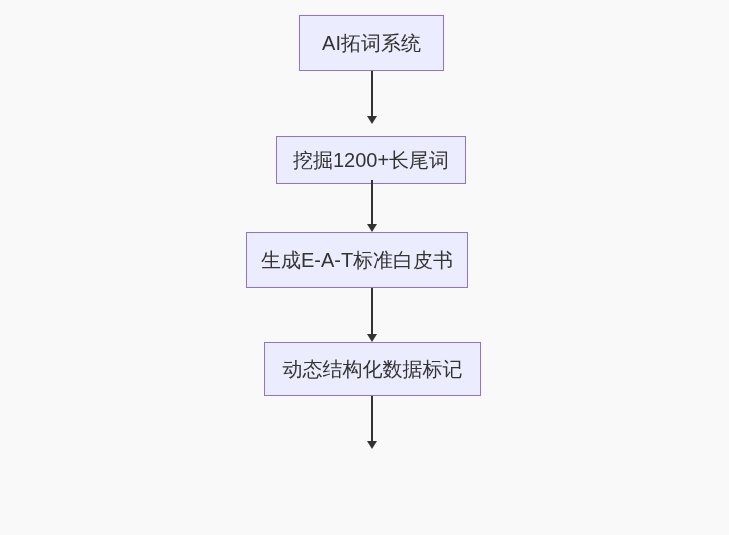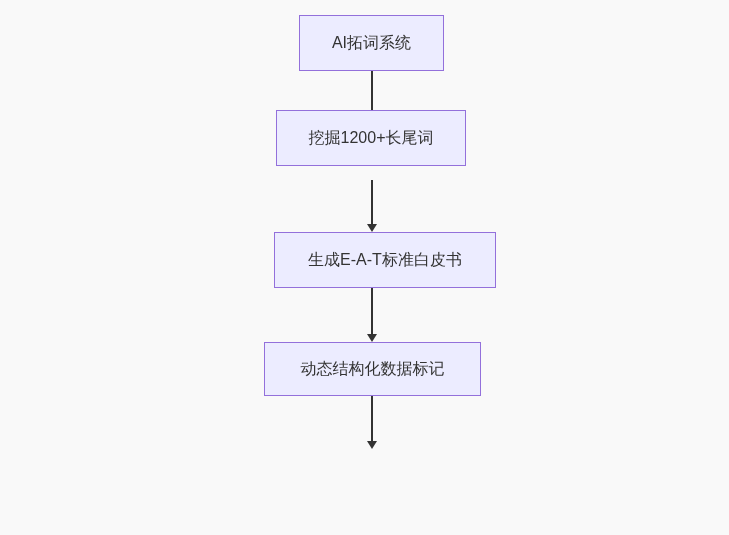--- a/index.html
+++ b/index.html
@@ -15,30 +15,30 @@
     height: 535px;
     background: var(--bg, #f9f9f9);
     overflow: hidden;
   }
   .node {
     position: absolute;
     box-sizing: border-box;
     background: var(--node-fill, #ECECFF);
     border: 1px solid var(--node-border, #9370DB);
     color: var(--text, #333333);
-    font-size: 16px;
+    font-size: 20px;
     display: flex;
     align-items: center;
     justify-content: center;
     text-align: center;
     white-space: nowrap;
   }
   .node-1 { left: 299px; top: 15px;  width: 145px; height: 56px; }
-  .node-2 { left: 276px; top: 110px; width: 190px; height: 56px; }
-  .node-3 { left: 274px; top: 232px; width: 222px; height: 56px; }
+  .node-2 { left: 276px; top: 136px; width: 190px; height: 48px; }
+  .node-3 { left: 246px; top: 232px; width: 222px; height: 56px; }
   .node-4 { left: 264px; top: 342px; width: 217px; height: 54px; }
   .node-5 { left: 255px; top: 449px; width: 231px; height: 57px; }
 
   .arrow {
     position: absolute;
     left: 366px;           
     width: 11px;
     display: flex;
     flex-direction: column;
     align-items: center;

